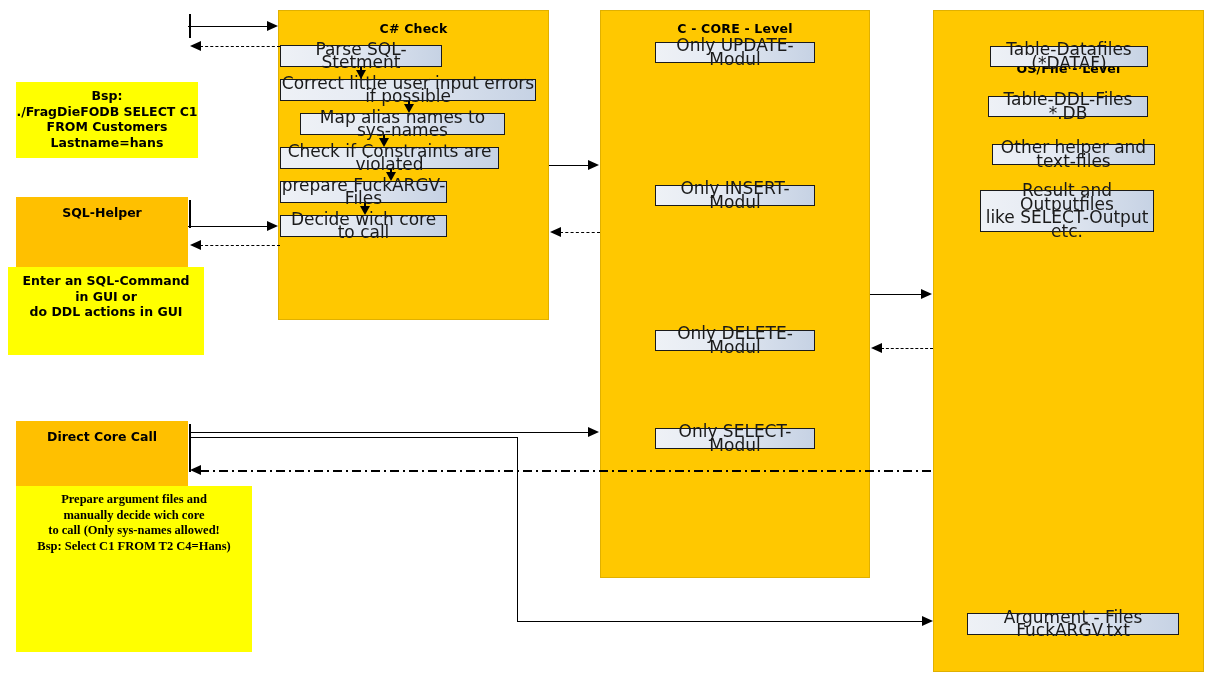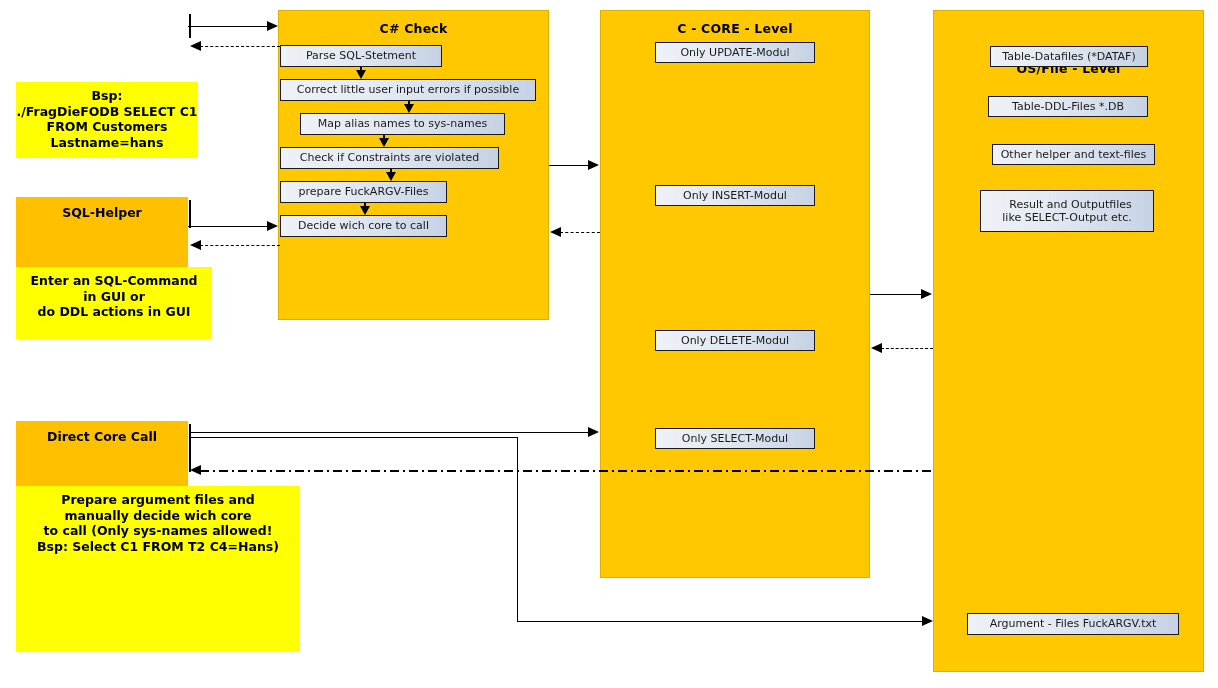--- a/index.html
+++ b/index.html
@@ -63,26 +63,26 @@
     padding-top: 6px;
     white-space: pre-line;
   }
 
   
   .box {
     position: absolute;
     box-sizing: border-box;
     border: 1px solid #1a1a1a;
     background: linear-gradient(to right, #eef1f6 0%, #e6ebf3 35%, #c6d2e4 100%);
-    font-size: 11px;
+    font-size: 17px;
     color: #1a1a1a;
     display: flex;
     align-items: center;
     justify-content: center;
-    text-align: right;
+    text-align: center;
     line-height: 13.5px;
     white-space: pre-line;
   }
 
   
   .hline {
     position: absolute;
     height: 0;
     border-top: 1.6px solid #000000;
   }
@@ -145,28 +145,28 @@
   </div>
 
   <div class="note" style="left:16px; top:82px; width:182px; height:76px;">Bsp:
 ./FragDieFODB SELECT C1
 FROM Customers
 Lastname=hans</div>
 
   <div class="actor" style="left:16px; top:197px; width:172px; height:70px;">
     <div class="actor-label">SQL-Helper</div>
   </div>
-  <div class="note" style="left:16px; top:267px; width:196px; height:72px;">Enter an SQL-Command
+  <div class="note" style="left:8px; top:267px; width:196px; height:88px;">Enter an SQL-Command
 in GUI or
 do DDL actions in GUI</div>
 
   <div class="actor" style="left:16px; top:421px; width:172px; height:67px;padding-left:13px;">
     <div class="actor-label">Direct Core Call</div>
   </div>
-  <div class="note" style="left:16px; top:486px; width:284px; height:166px;">Prepare argument files and
+  <div class="note" style="left:16px; top:486px; width:236px; height:166px;font-family:Liberation Serif, serif;">Prepare argument files and
 manually decide wich core
 to call (Only sys-names allowed!
 Bsp: Select C1 FROM T2 C4=Hans)</div>
 
   <div class="box" style="left:280px; top:45px; width:162px; height:22px;">Parse SQL-Stetment</div>
   <div class="box" style="left:280px; top:79px; width:256px; height:22px;">Correct little user input errors if possible</div>
   <div class="box" style="left:280px; top:113px; width:205px; height:22px;margin-left:20px;">Map alias names to sys-names</div>
   <div class="box" style="left:280px; top:147px; width:219px; height:22px;">Check if Constraints are violated</div>
   <div class="box" style="left:280px; top:181px; width:167px; height:22px;">prepare FuckARGV-Files</div>
   <div class="box" style="left:280px; top:215px; width:167px; height:22px;">Decide wich core to call</div>

